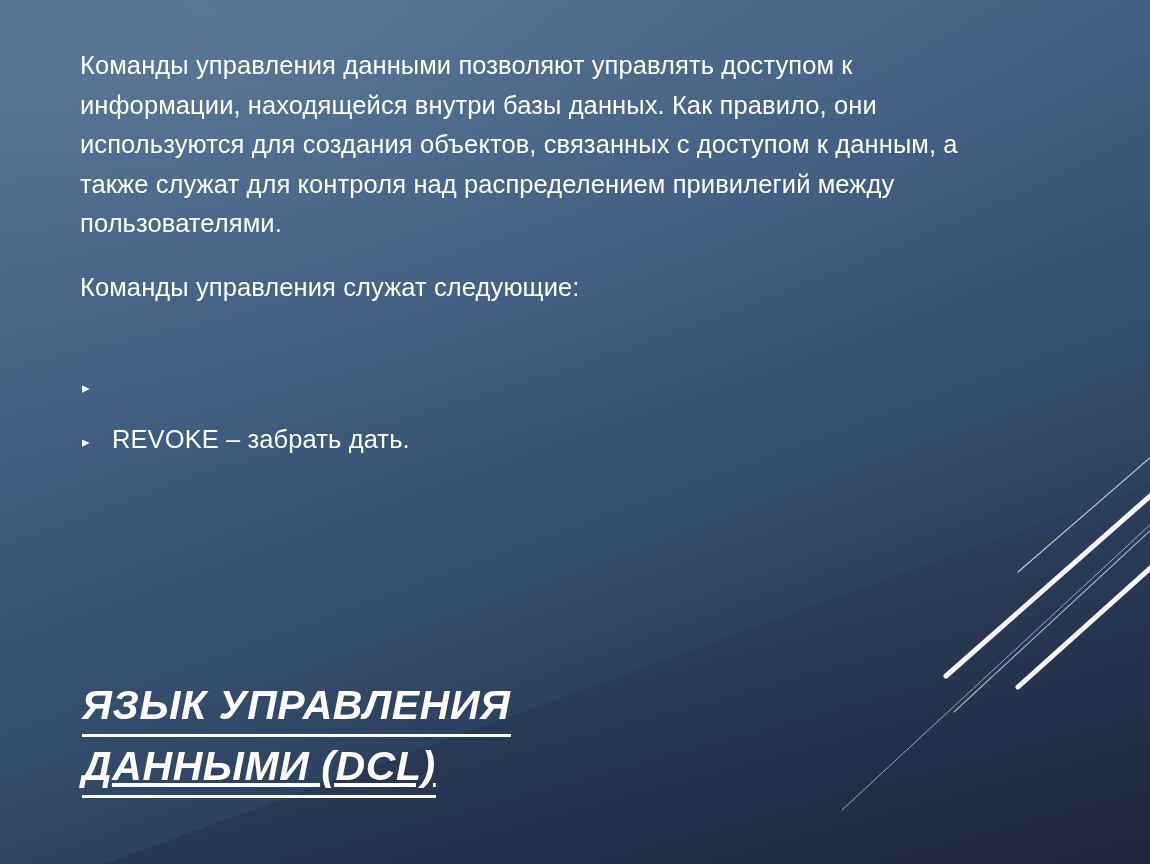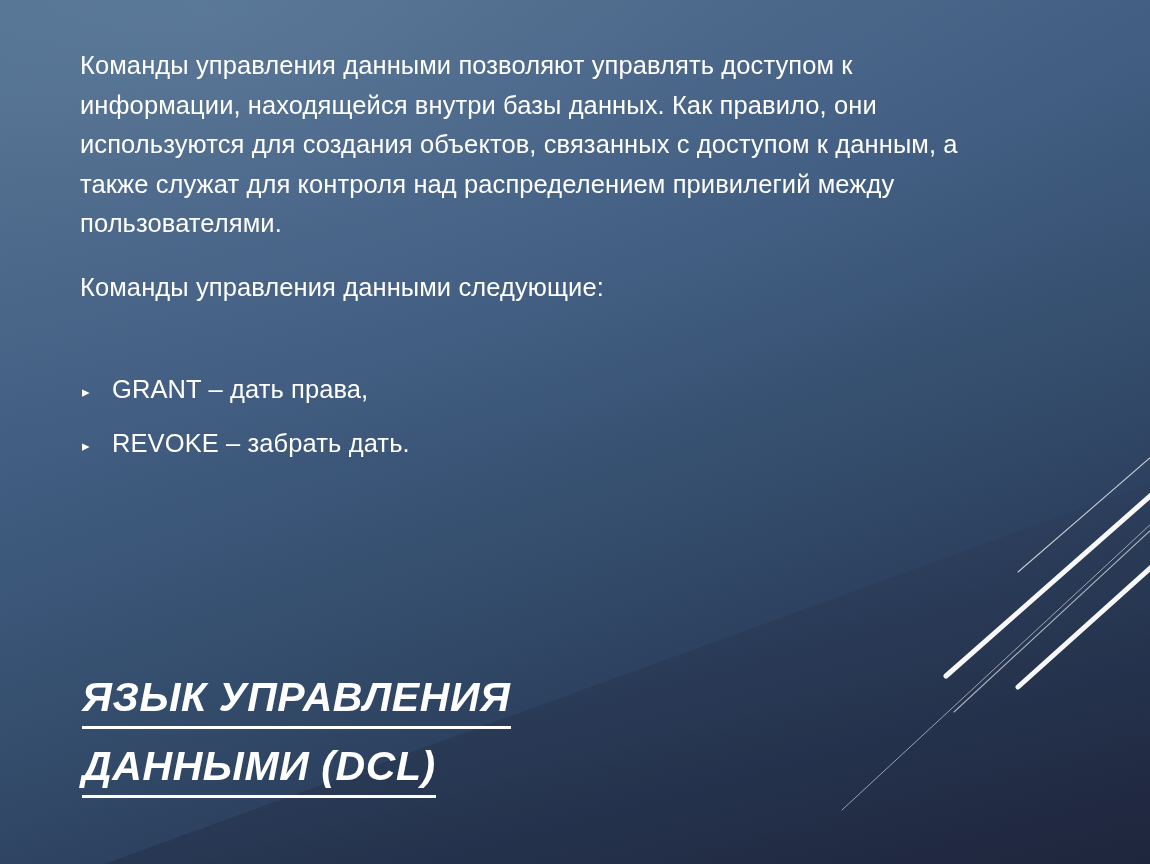--- a/index.html
+++ b/index.html
@@ -133,21 +133,22 @@
     line-height: 55px;
     font-weight: bold;
     font-style: italic;
     letter-spacing: 0.6px;
     border-bottom: 3px solid #ffffff;
     padding-bottom: 1px;
     white-space: nowrap;
   }
 
   .title-line + .title-line {
-    margin-top: 10px;
+    margin-top: 2px;
+    text-decoration: underline;
   }
 </style>
 </head>
 <body>
 
 <div class="slide">
 
   <div class="bg-vignette"></div>
 
   <svg class="deco-lines" viewBox="0 0 340 420" preserveAspectRatio="none">
@@ -158,27 +159,26 @@
 
     <line x1="192" y1="128" x2="340" y2="0" stroke="#ffffff" stroke-width="1.1" stroke-linecap="round" opacity="0.72"></line>
 
     <line x1="128" y1="268" x2="340" y2="72" stroke="#ffffff" stroke-width="1.1" stroke-linecap="round" opacity="0.62"></line>
 
     <line x1="16" y1="366" x2="340" y2="66" stroke="#ffffff" stroke-width="1" stroke-linecap="round" opacity="0.55"></line>
   </svg>
 
   <div class="content">
     <p class="para">Команды управления данными позволяют управлять доступом к информации, находящейся внутри базы данных. Как правило, они используются для создания объектов, связанных с доступом к данным, а также служат для контроля над распределением привилегий между пользователями.</p>
-    <p class="para second">Команды управления данными следующие:</p>
+    <p class="para second">Команды управления служат следующие:</p>
   </div>
 
   <ul class="bullets">
     <li class="bullet">
       <span class="bullet-marker">▸</span>
-      <span class="bullet-text">GRANT – дать права,</span>
     </li>
     <li class="bullet">
       <span class="bullet-marker">▸</span>
       <span class="bullet-text">REVOKE – забрать дать.</span>
     </li>
   </ul>
 
   <div class="title-block">
     <div class="title-line">ЯЗЫК УПРАВЛЕНИЯ</div>
     <div class="title-line">ДАННЫМИ (DCL)</div>

